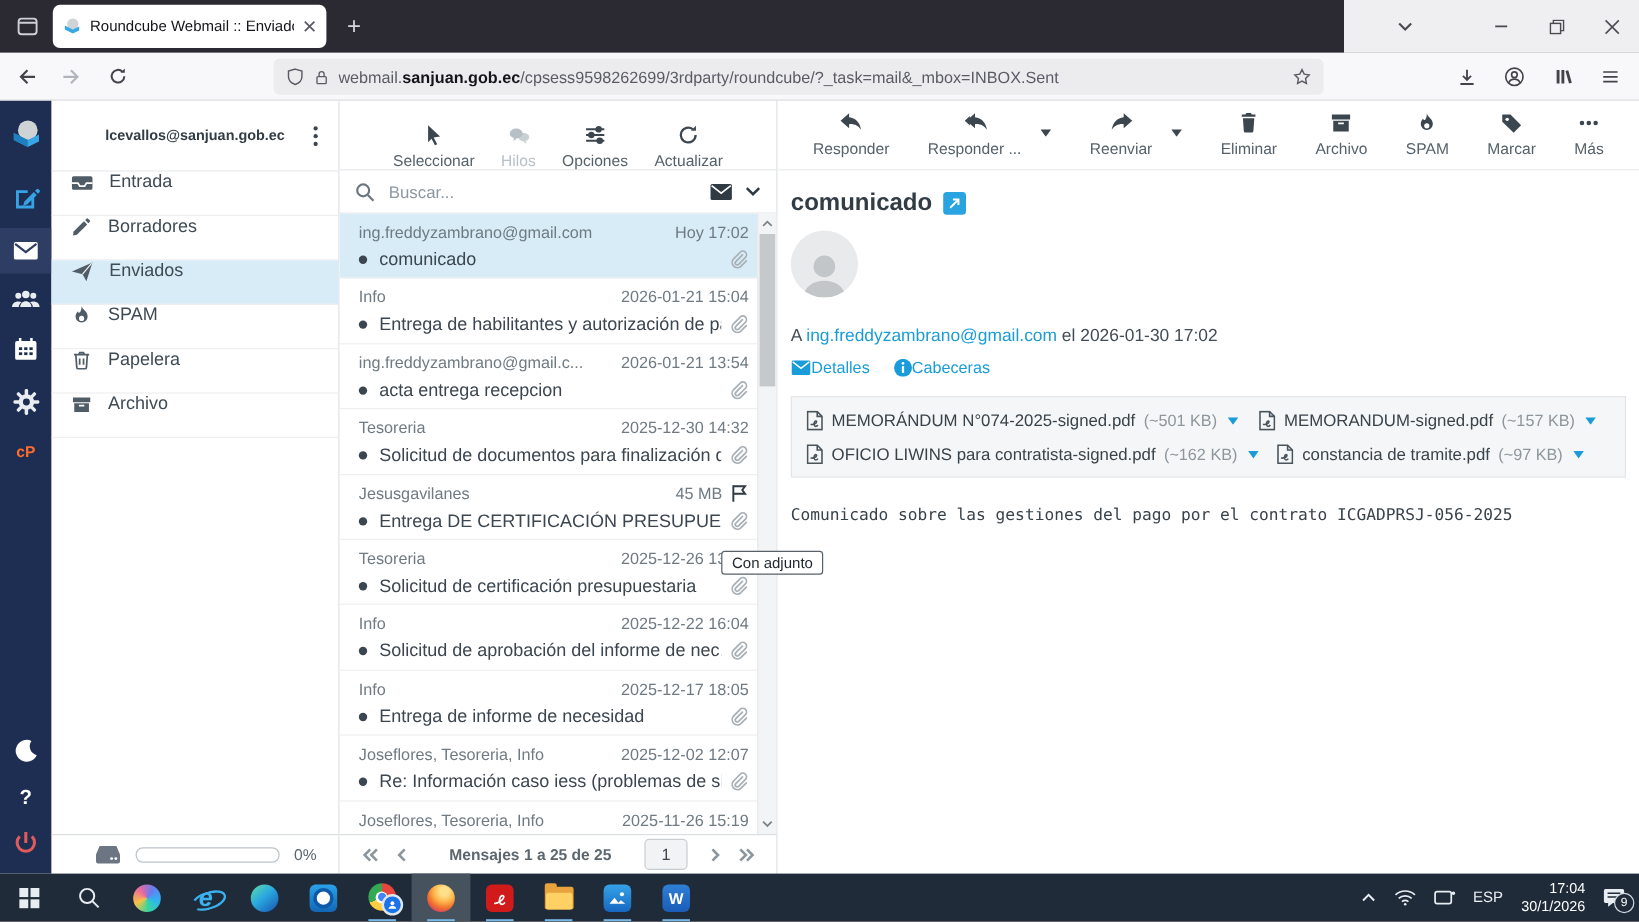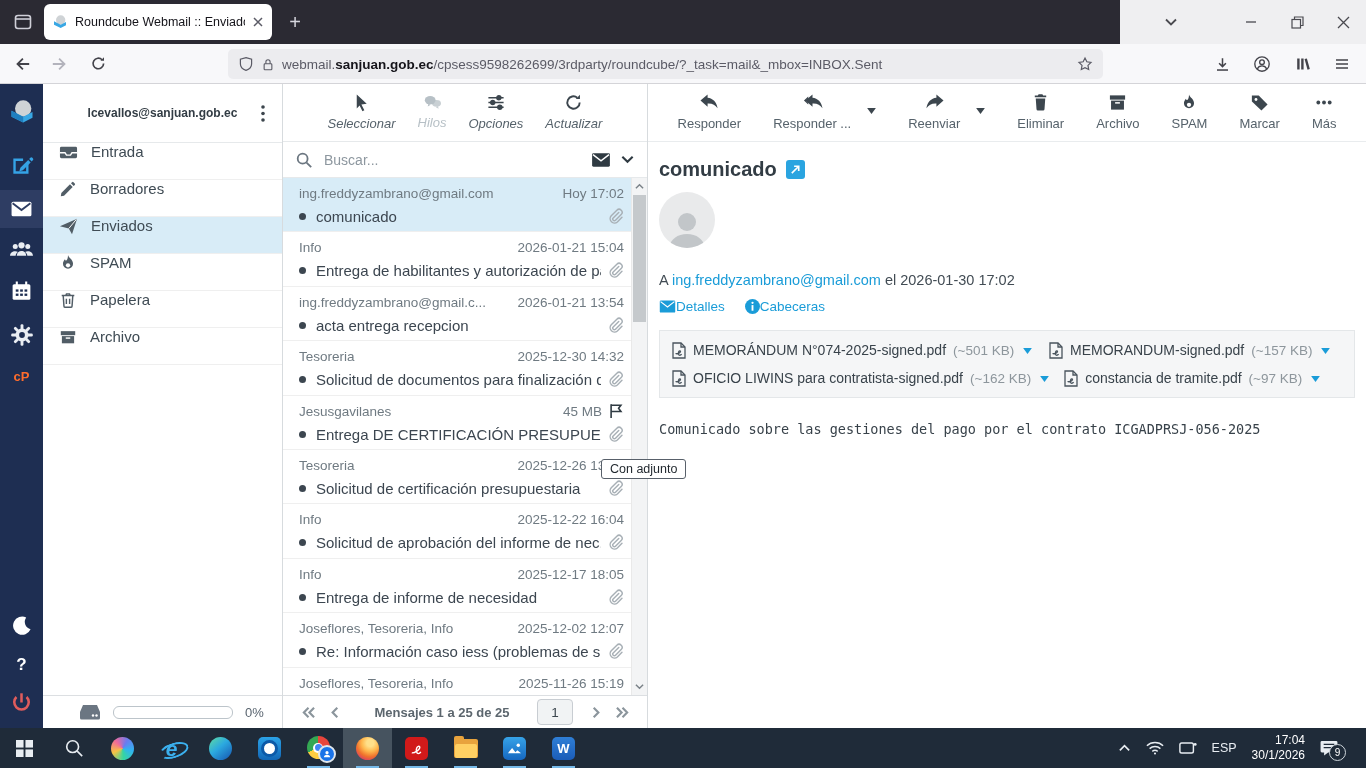--- a/index.html
+++ b/index.html
@@ -53,21 +53,21 @@
   .flist{margin:0;padding:0;list-style:none;}
   .fitem{height:36px;display:flex;align-items:flex-start;padding-left:16px;gap:13px;border-bottom:1px solid #efefef;color:#515d66;}
   .fitem .flabel{font-size:15px;color:#3f4b54;}
   .fitem.sel{background:#d8ecf7;}
   .quota{position:absolute;left:0;right:0;bottom:0;height:32px;border-top:1px solid #dcdfe2;display:flex;align-items:center;padding:0 14px 0 36px;gap:12px;color:#6b7682;}
   .qbar{width:118px;height:11px;border:1px solid #bcc4ca;border-radius:6px;background:#fff;}
   .qpct{font-size:13px;color:#5a6570;}
 
   
   .list{width:365px;height:644px;position:relative;border-right:1px solid #d7dbde;box-sizing:border-box;flex:none;background:#fff;}
-  .ltoolbar{height:58px;display:flex;align-items:flex-start;justify-content:center;gap:22px;padding-top:9px;box-sizing:border-box;border-bottom:1px solid #e6e9eb;font-style:italic;}
+  .ltoolbar{height:58px;display:flex;align-items:flex-end;justify-content:center;gap:22px;padding-top:9px;box-sizing:border-box;border-bottom:1px solid #e6e9eb;}
   .tbtn{display:flex;flex-direction:column;align-items:center;gap:4px;color:#3c464e;}
   .tbtn .tl{font-size:13px;color:#56626b;}
   .tbtn.disabled{color:#b7c0c6;}
   .tbtn.disabled .tl{color:#b7c0c6;}
   .searchrow{height:36px;display:flex;align-items:center;padding:0 12px;gap:9px;border-bottom:1px solid #e6e9eb;box-sizing:border-box;color:#6b7680;}
   .searchrow input{flex:1;border:0;outline:0;background:transparent;font-size:14px;color:#4d7c0f;font-family:"Liberation Sans",sans-serif;}
   .searchrow input::placeholder{color:#8d979f;}
   .srch-env{color:#2f3a42;}
   .rows{position:absolute;left:0;right:15px;top:94px;bottom:33px;overflow:hidden;}
   .msg{height:54.4px;box-sizing:border-box;padding:7px 8px 0 16px;border-bottom:1px solid #efefef;}
@@ -135,21 +135,21 @@
   .word{background:linear-gradient(180deg,#2f7fd6,#1b5cb8);color:#fff;font-weight:bold;font-size:13px;}
   .chromewrap{position:relative;width:24px;height:24px;}
   .chrome{width:23px;height:23px;border-radius:50%;background:conic-gradient(#e8453c 0 115deg,#ffcd40 115deg 245deg,#34a853 245deg 360deg);display:flex;align-items:center;justify-content:center;}
   .chrome .cw{width:10px;height:10px;border-radius:50%;background:#fff;display:flex;align-items:center;justify-content:center;}
   .chrome .cb{width:7px;height:7px;border-radius:50%;background:#4285f4;}
   .profbadge{position:absolute;right:-5px;bottom:-3px;width:14px;height:14px;border-radius:50%;background:#1a73e8;border:2px solid #dfe6ec;display:flex;align-items:center;justify-content:center;color:#fff;}
   .folderic{position:relative;width:24px;height:19px;}
   .folderic .fback{position:absolute;inset:0;background:#e8a33d;border-radius:2px;}
   .folderic .ftab{position:absolute;left:0;top:-3px;width:10px;height:5px;background:#e8a33d;border-radius:2px 2px 0 0;}
   .folderic .ffront{position:absolute;left:1px;right:1px;top:5px;bottom:0;background:#ffd063;border-radius:2px;}
-  .tray{margin-left:auto;display:flex;align-items:center;gap:15px;padding-right:28px;color:#e8edf2;}
+  .tray{margin-left:auto;display:flex;align-items:center;gap:15px;padding-right:12px;color:#e8edf2;}
   .tray .lang{font-size:12.5px;}
   .clock{text-align:right;font-size:12px;line-height:15px;color:#fff;}
   .notifwrap{position:relative;color:#e8edf2;}
   .badge{position:absolute;right:-8px;bottom:-5px;width:15px;height:15px;border-radius:50%;background:#1f2b39;border:1px solid #cfd6dc;color:#fff;font-size:10px;display:flex;align-items:center;justify-content:center;}
 </style>
 </head>
 <body>
 
 <div id="stage">
 

